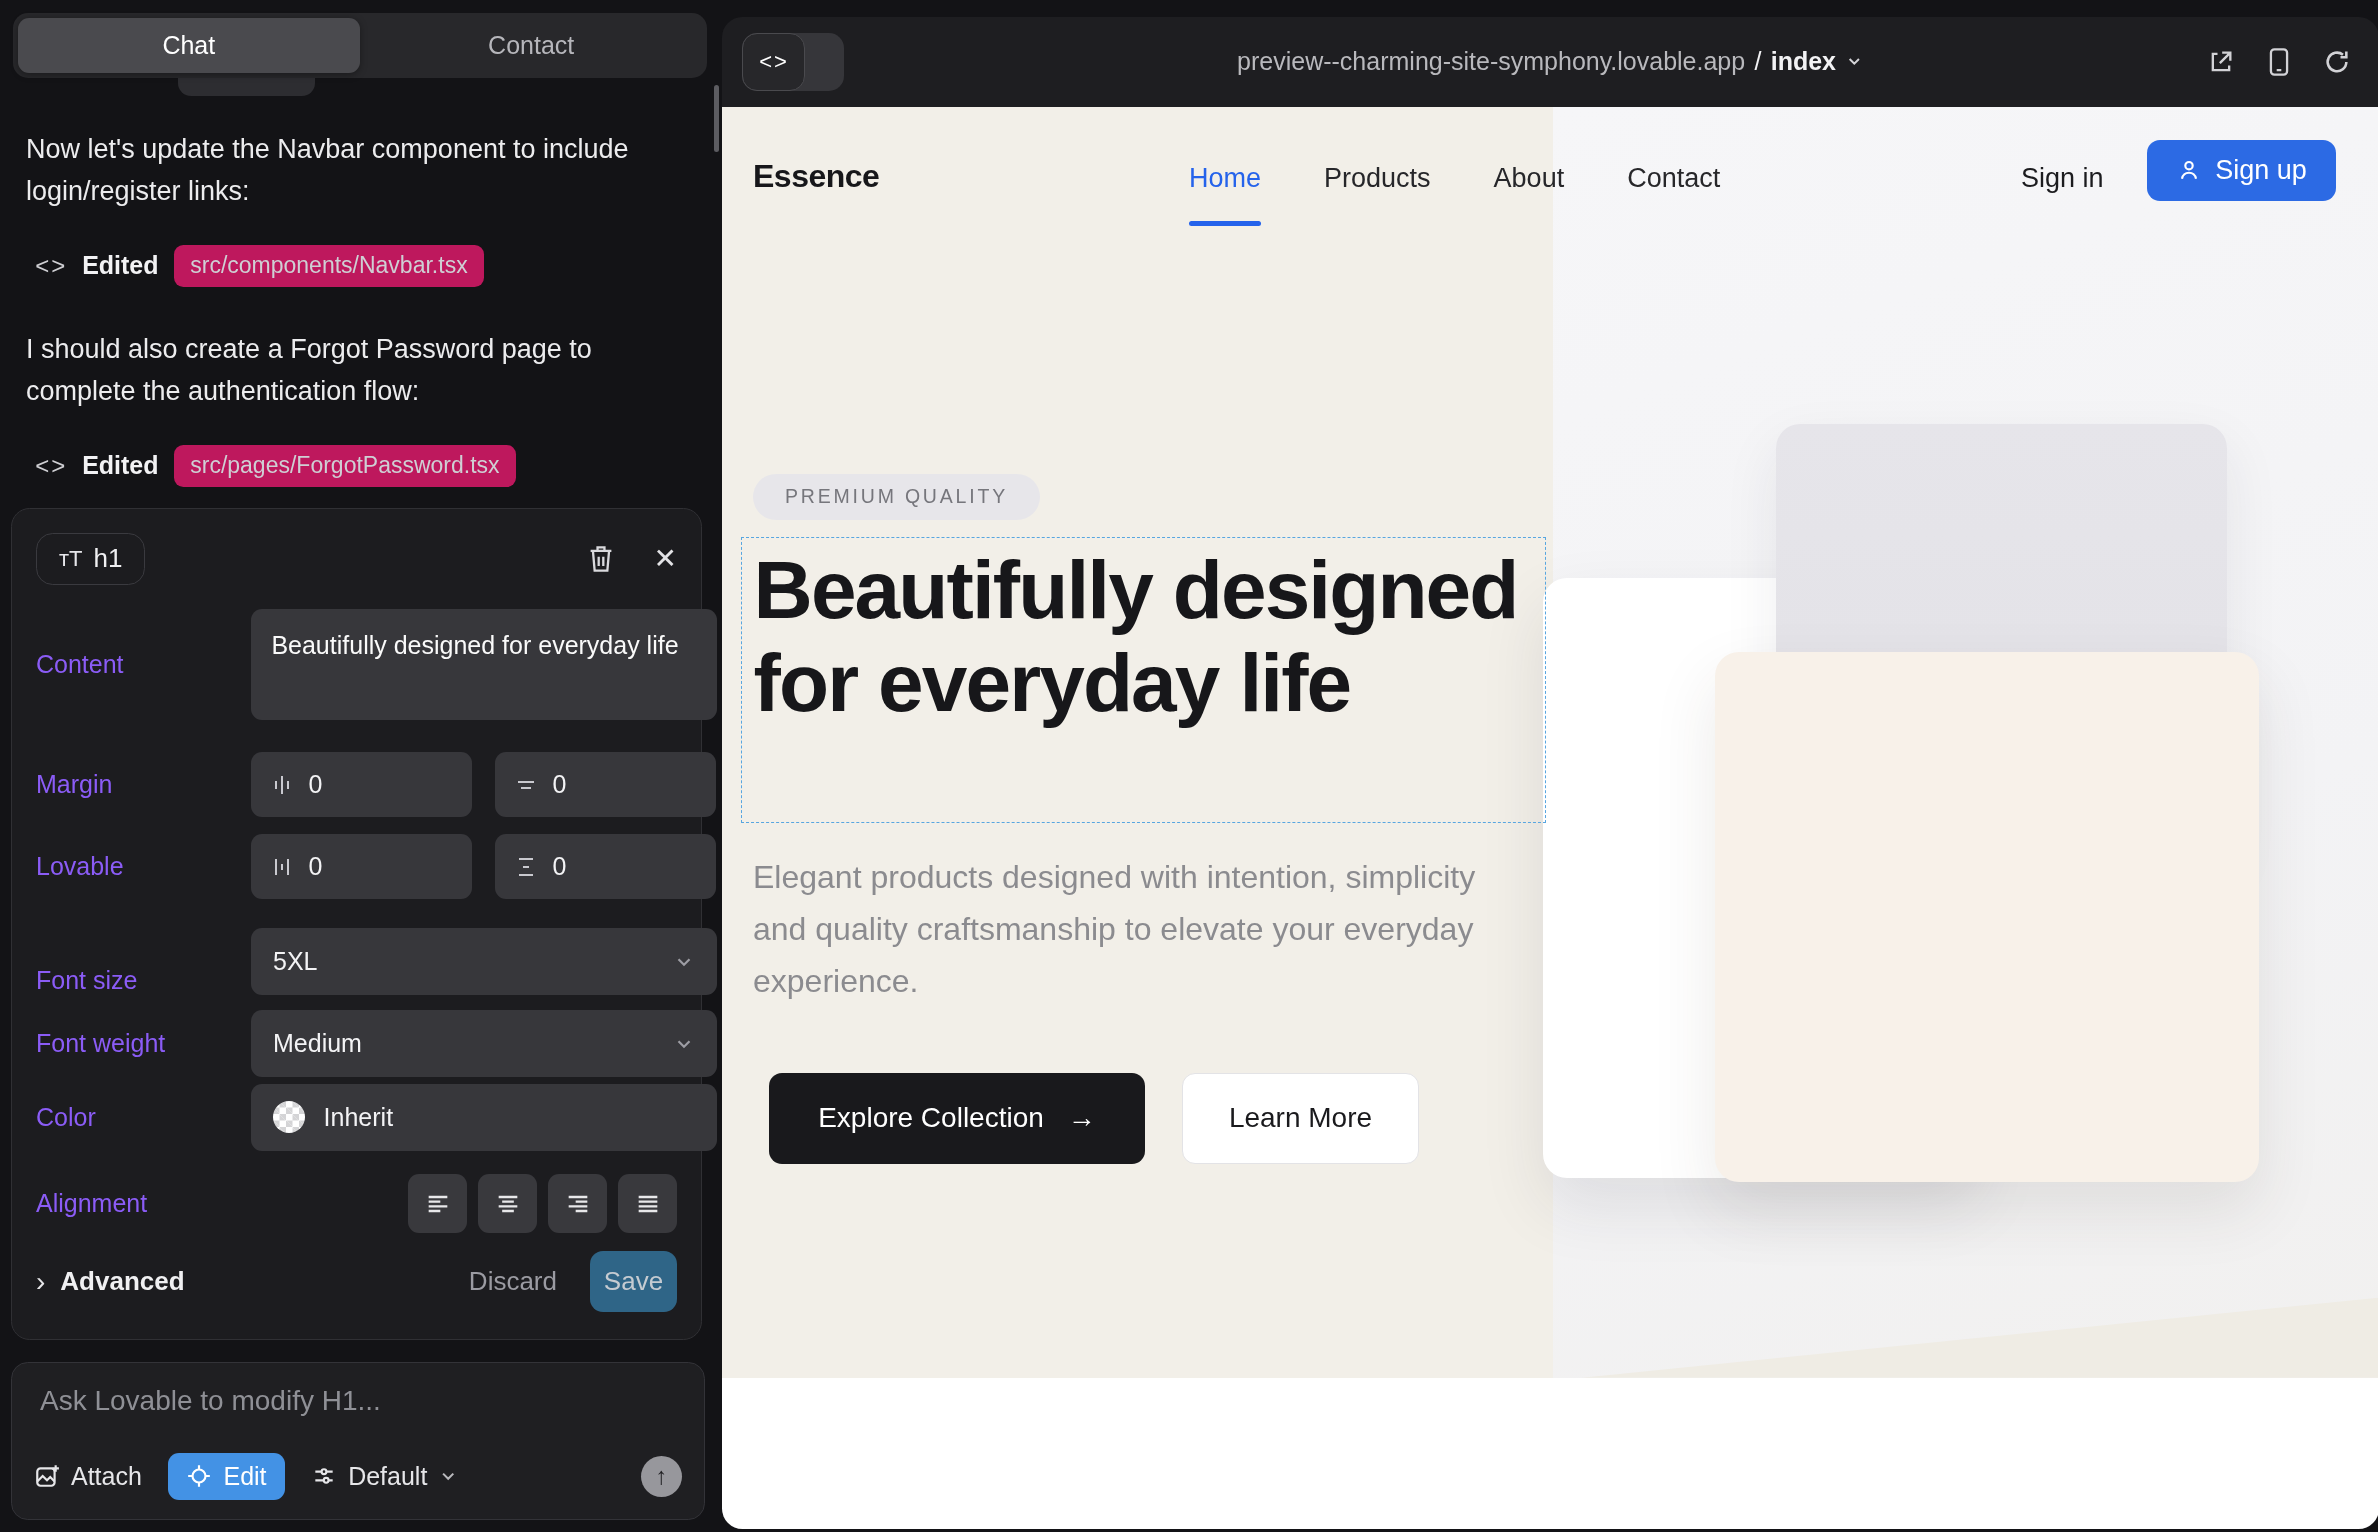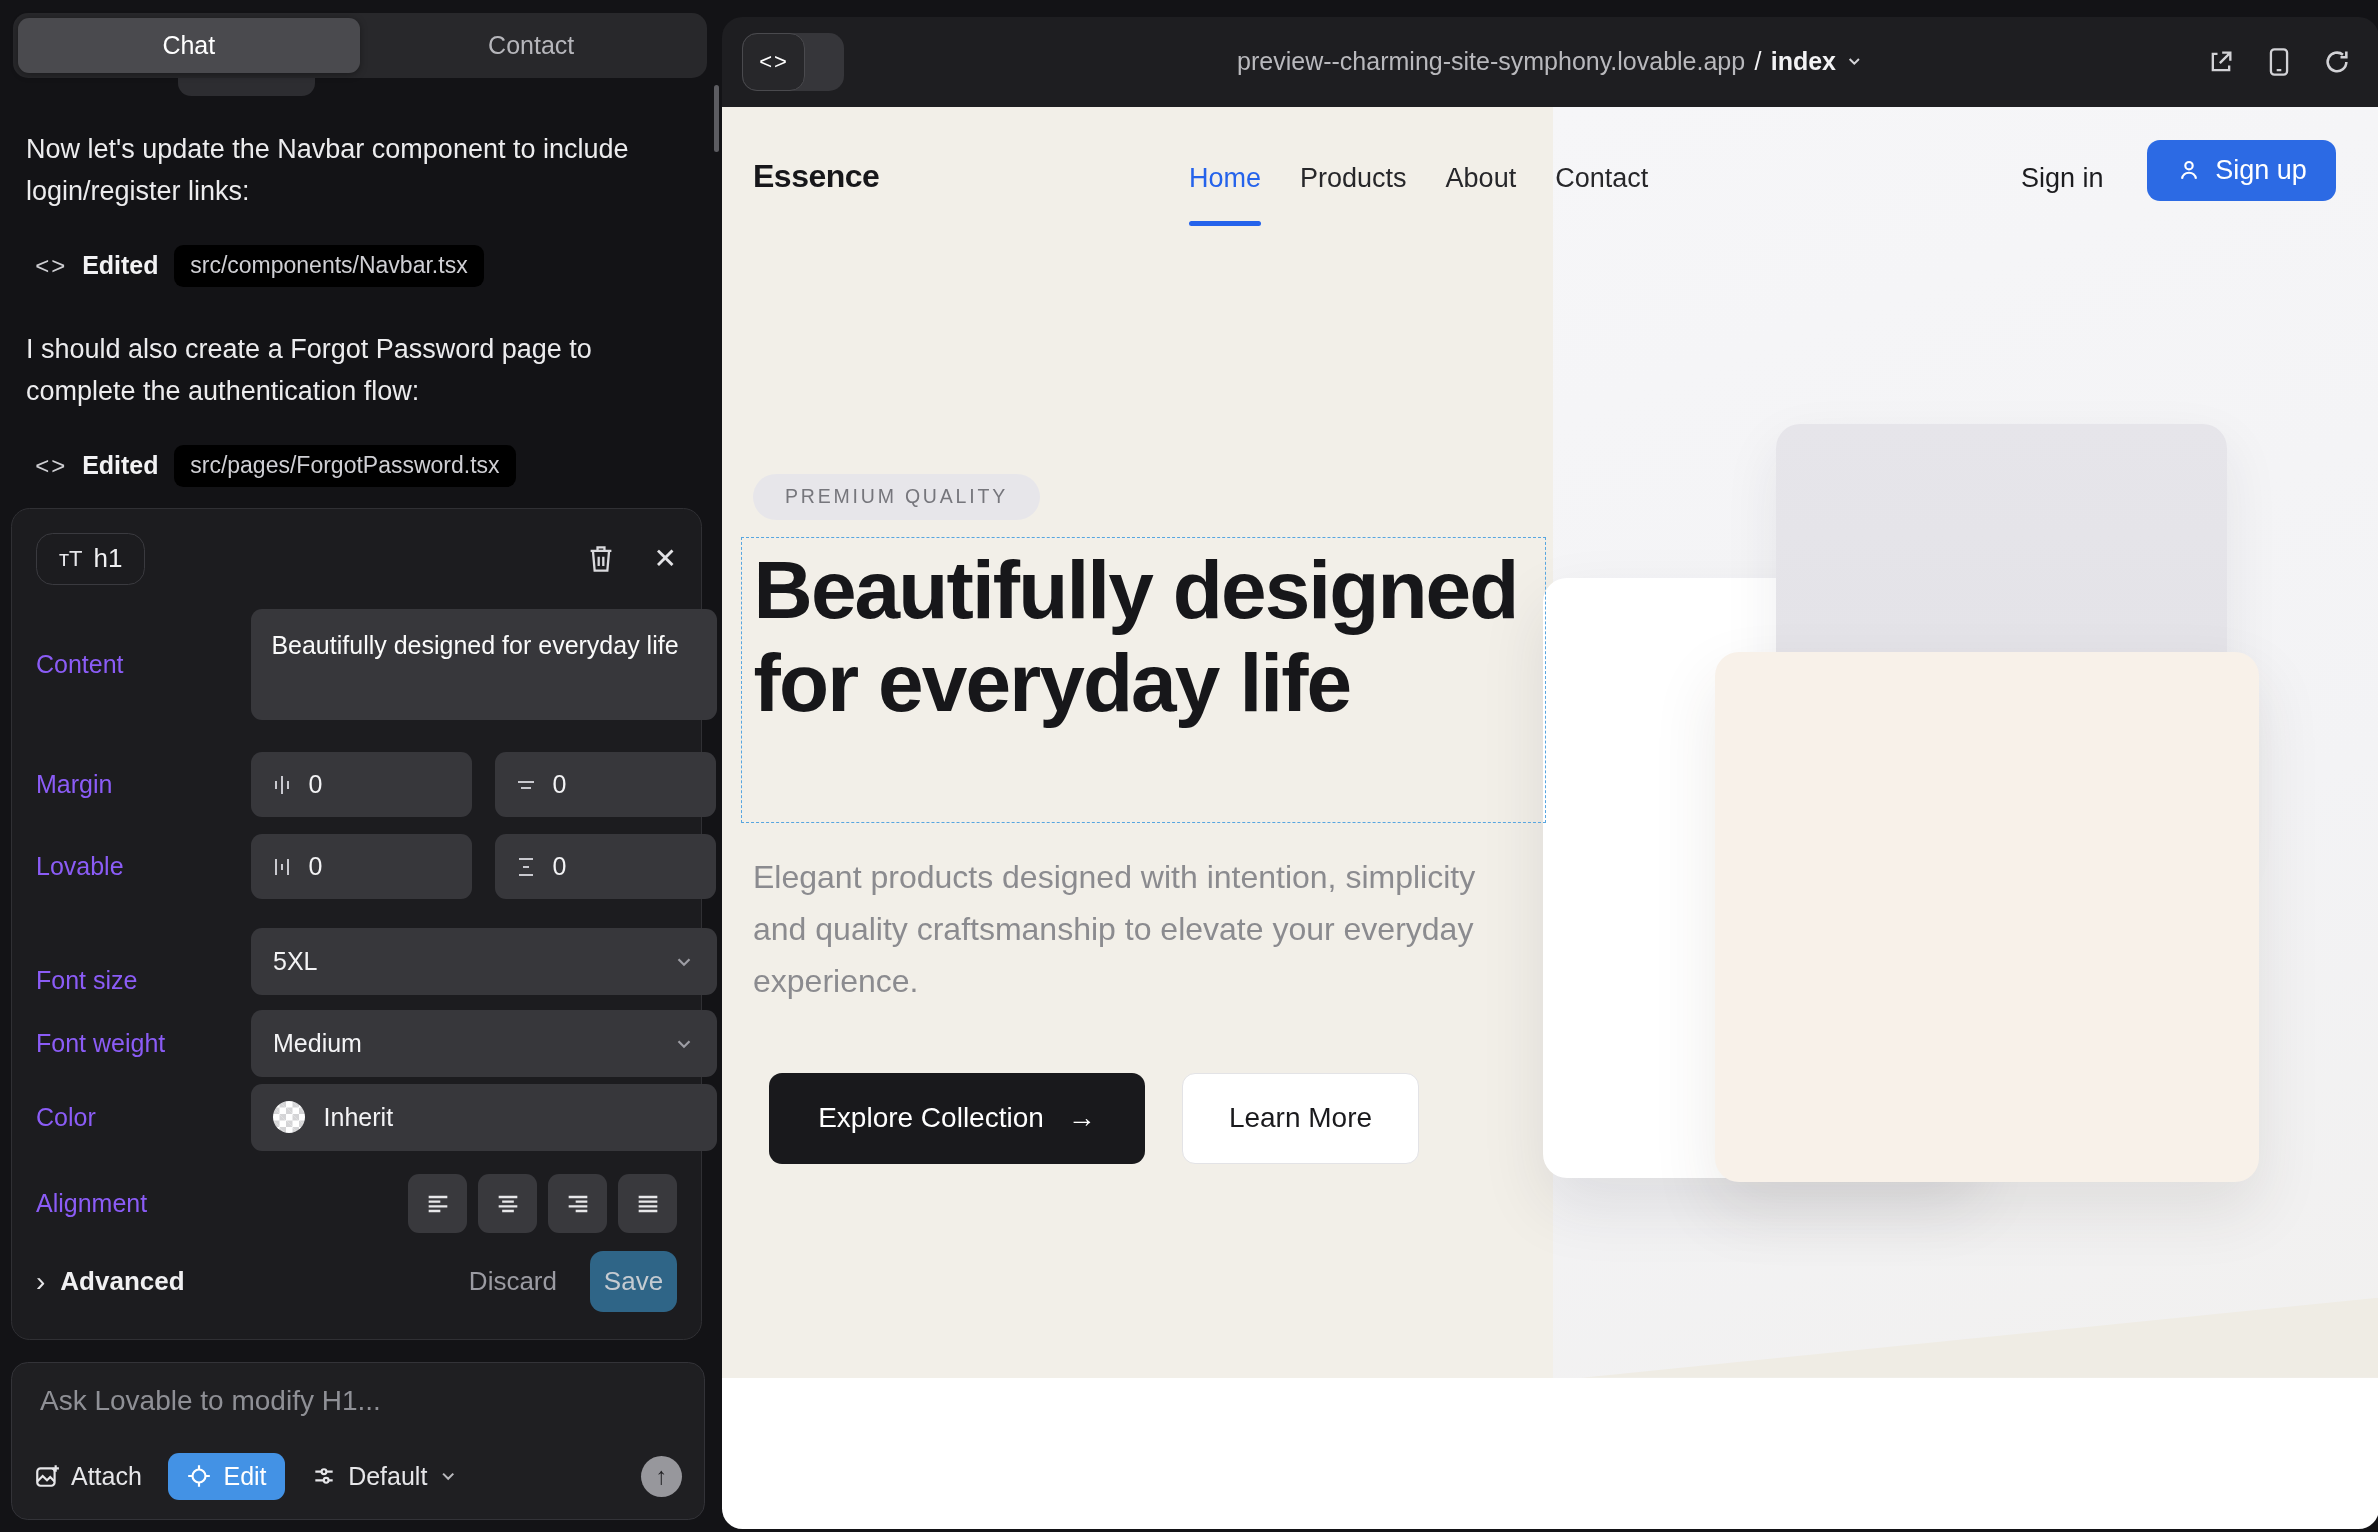--- a/index.html
+++ b/index.html
@@ -20,21 +20,21 @@
     background:#2d2d31; border-radius:0 0 13px 13px; z-index:1; }
 
   .chat-scrollbar { position:absolute; right:2.8px; top:85px; width:5.6px; height:67px;
     background:#5c5c61; border-radius:2.8px; z-index:4; }
 
   .chat { position:absolute; left:26px; top:128px; width:631px; color:#ececee; }
   .msg { font-size:27px; line-height:42px; margin-bottom:28px; width:612px; }
   .edit-row { display:flex; align-items:center; gap:15px; margin:33px 0 41px 9.3px; }
   .code-icon { color:#cfcfd3; font-size:24px; letter-spacing:1.9px; font-weight:400; }
   .edit-label { font-size:25px; font-weight:700; color:#f2f2f4; }
-  .file-pill { background:#000000; color:#cfcfd4; border-radius:9.3px; padding:7.4px 16.7px;
+  .file-pill { background:#be185d; color:#cfcfd4; border-radius:9.3px; padding:7.4px 16.7px;
     font-size:23px; }
 
   
   .editor-card { position:absolute; left:11px; top:508px; width:691px; height:832px;
     background:#1c1c1f; border:0.9px solid #303034; border-radius:18.6px; z-index:5; }
   .editor-head { position:absolute; left:24px; right:24px; top:20.4px; height:59px;
     display:flex; align-items:center; }
   .tag-badge { display:flex; align-items:center; gap:11px; border:0.9px solid #3a3a3f;
     border-radius:16.7px; padding:9.3px 22px; color:#f0f0f2; }
   .type-icon { font-size:22px; color:#e6e6ea; }
@@ -111,21 +111,21 @@
     overflow:hidden; }
   .bg-beige { position:absolute; left:0; top:0; width:831px; height:1271px; background:#f2efe8; }
   .bg-gray { position:absolute; left:831px; top:0; right:0; height:1271px;
     background:linear-gradient(160deg,#f6f6f8 0%,#f3f3f5 60%,#f1f0ef 100%); }
   .bg-wedge { position:absolute; left:831px; top:1191px; right:0; height:80px;
     background:#efece4; clip-path:polygon(3.5% 100%, 100% 0%, 100% 100%); }
 
   .site-nav { position:absolute; left:0; top:0; right:0; height:139px; }
   .brand { position:absolute; left:31px; top:51px; font-size:32px; font-weight:700;
     color:#17171a; letter-spacing:-0.5px; }
-  .nav-links { position:absolute; left:467px; top:56px; display:flex; gap:39px;
+  .nav-links { position:absolute; left:467px; top:56px; display:flex; gap:63px;
     font-size:27px; color:#27272a; }
   .nav-link { cursor:pointer; }
   .nav-link.active { color:#2563eb; position:relative; }
   .nav-link.active::after { content:""; position:absolute; left:0; right:0; bottom:-32px;
     height:4.6px; border-radius:2.8px; background:#2563eb; }
   .signin { position:absolute; left:1299px; top:56px; font-size:27px; color:#1c1c1f;
     cursor:pointer; }
   .signup-btn { position:absolute; left:1425px; top:33px; width:189px; height:61px;
     background:#2c6ae4; color:#ffffff; border:none; border-radius:13px; font-size:27px;
     display:flex; align-items:center; justify-content:center; gap:13px; cursor:pointer;

